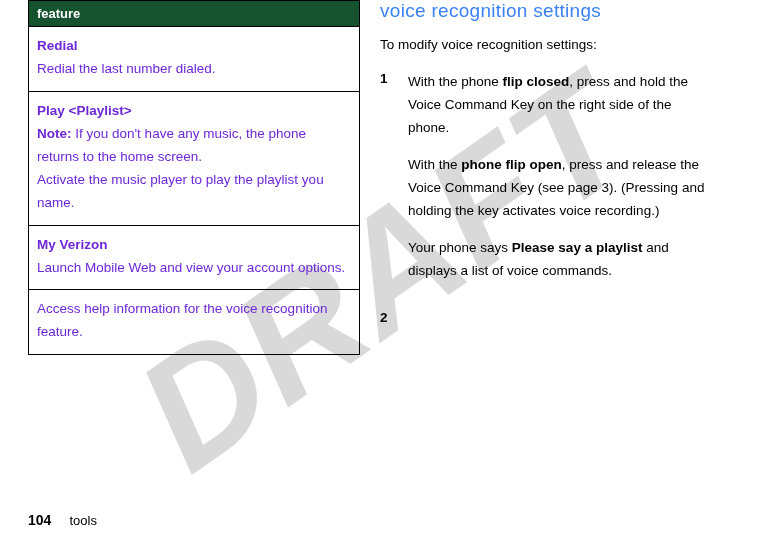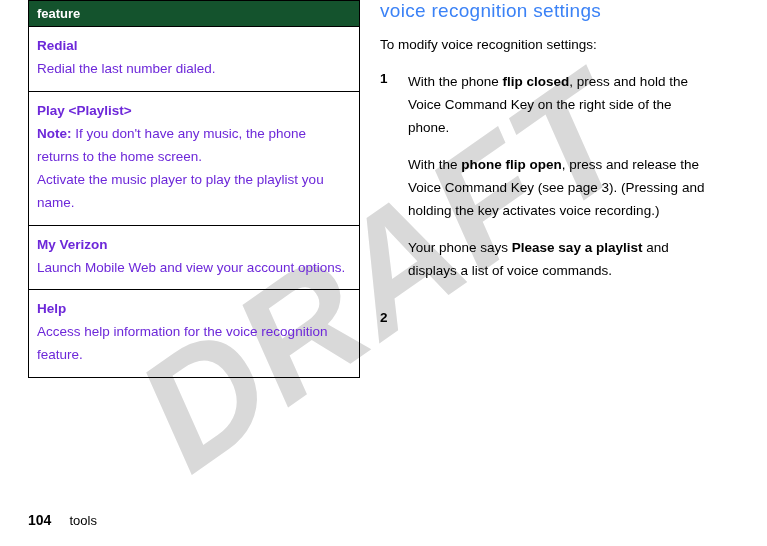--- a/index.html
+++ b/index.html
@@ -139,21 +139,20 @@
         <div><span style="font-weight:bold">Note:</span><span> If you don't have any music, the phone returns to the home screen.</span></div>
         <div>Activate the music player to play the playlist you name.</div>
       </div>
 
       <div class="feature-row">
         <div class="feature-title">My Verizon</div>
         <div>Launch Mobile Web and view your account options.</div>
       </div>
 
       <div class="feature-row">
-        <div class="feature-title">Help</div>
         <div>Access help information for the voice recognition feature.</div>
       </div>
     </div>
   </div>
 
   <div class="right-col">
     <h2 class="section-heading">voice recognition settings</h2>
     <p class="body-text">To modify voice recognition settings:</p>
 
     <ol class="step-list">

